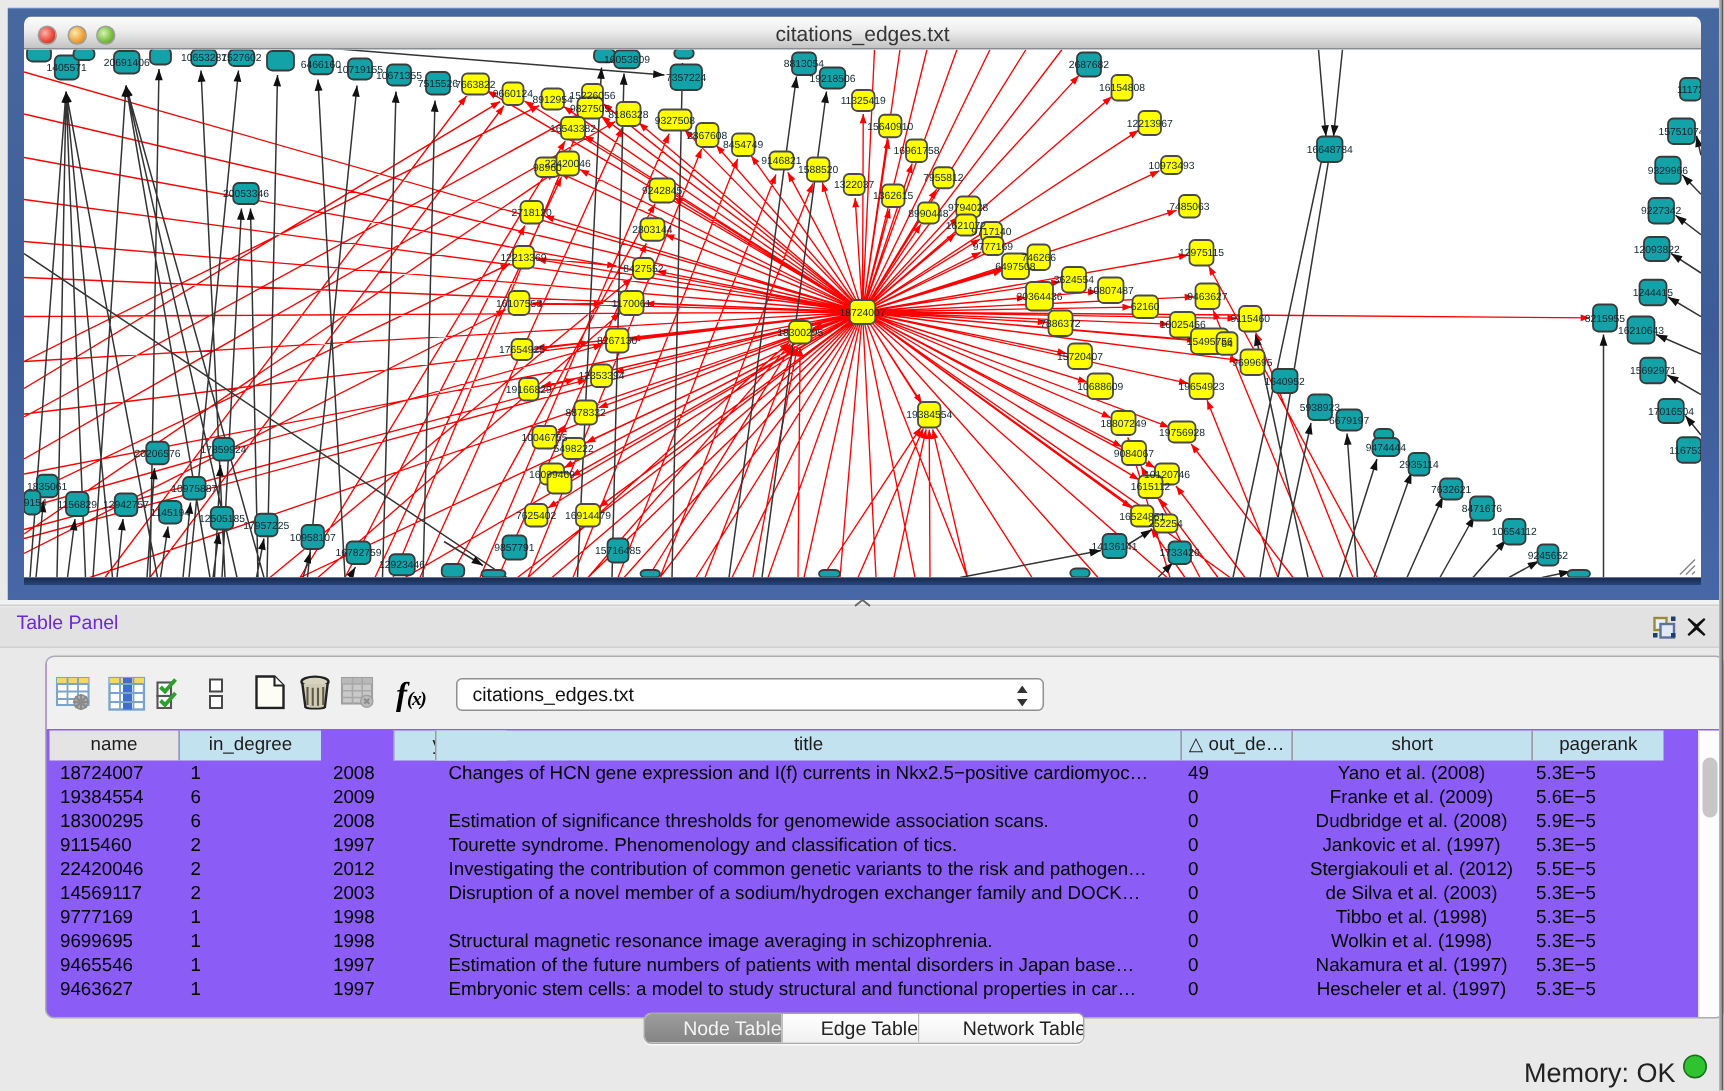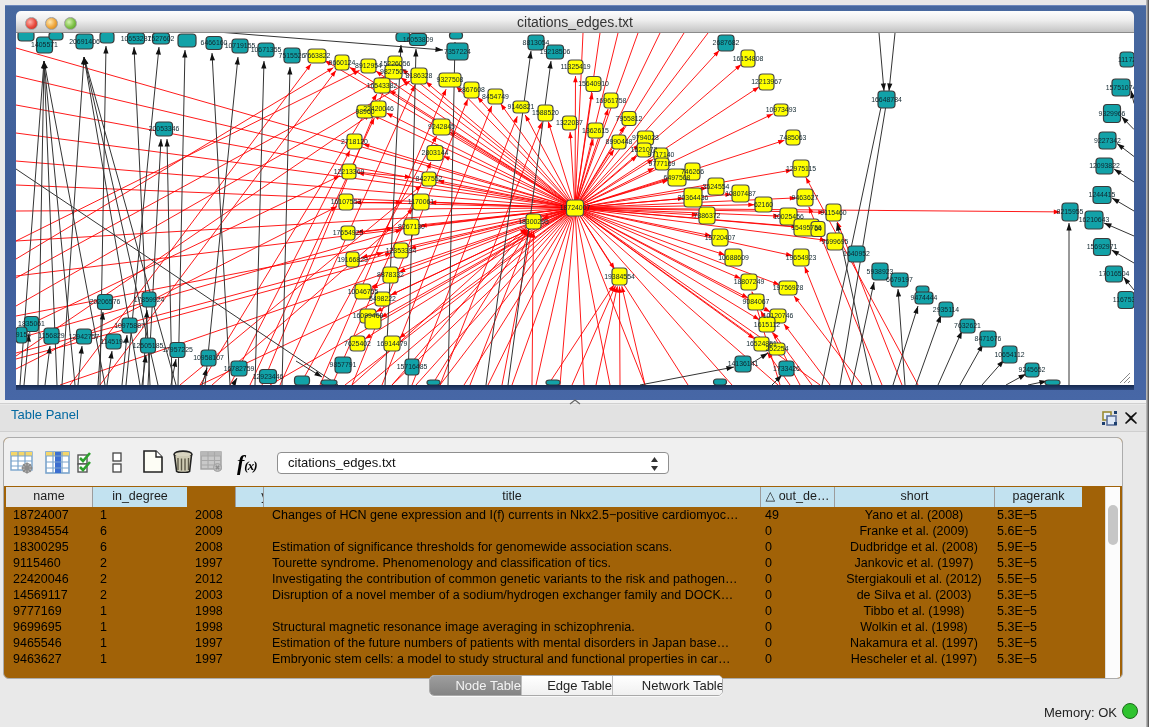--- a/index.html
+++ b/index.html
@@ -22,23 +22,23 @@
   background:linear-gradient(180deg,#16294e 0%,#2a4579 100%); }
 
 
 #rightstrip { position:absolute; left:1146px; top:0; width:3px; height:727px; background:#8f8f8f; border-left:1px solid #b5b5b5; border-right:1px solid #5d5d5d; }
 #topstrip { position:absolute; left:0; top:0; width:1146px; height:5px; background:#e9e9e9; }
 #leftstrip { position:absolute; left:0; top:0; width:5px; height:400px; background:#e9e9e9; }
 
 
 #panelgap { position:absolute; left:0; top:400px; width:1146px; height:4px; background:#f2f2f2; border-bottom:1px solid #d0d0d0; }
 #phead { position:absolute; left:0; top:405px; width:1146px; height:27px; background:#e2e2e2; border-bottom:1px solid #cfcfcf; }
-#phead .t { position:absolute; left:11px; top:2px; font-size:13px; color:#0369a1; }
-#container { position:absolute; left:3px; top:437px; width:1120px; height:242px;
-  background:#a16207; border:1px solid #acacac; border-radius:6px; overflow:hidden; }
+#phead .t { position:absolute; left:11px; top:2px; font-size:13px; color:#6d28d9; }
+#container { position:absolute; left:30px; top:437px; width:1120px; height:242px;
+  background:#8b5cf6; border:1px solid #acacac; border-radius:6px; overflow:hidden; }
 #toolbar { position:absolute; left:0; top:0; width:100%; height:48px; background:#f0f0f0; }
 #combo { position:absolute; left:273px; top:14px; width:392px; height:22px; background:#fff;
   border:1px solid #8f8f8f; border-radius:4px; font-size:13px; color:#111; line-height:20px; padding-left:10px; }
 
 
 #thead { position:absolute; left:2px; top:49px; width:1076px; height:36px; font-size:12.5px; color:#1c1c1c; }
 #thead .hc { position:absolute; top:0; height:20px; background:#c2e2f0; border-left:1px solid #9c9c9c; text-align:center; line-height:19px; }
 #thead .hc.first { background:#e4e4e4; border-left:none; }
 #tbody { position:absolute; left:2px; top:69px; width:1076px; height:171px; font-size:12.5px; color:#000; overflow:hidden; }
 .tr { position:relative; height:16px; line-height:16px; white-space:nowrap; }
@@ -52,21 +52,21 @@
 .c6 { left:991px; width:90px; }
 #vscroll { position:absolute; right:2px; top:49px; width:15px; height:191px; background:#fcfcfc; border-left:1px solid #e0e0e0; }
 #vthumb { position:absolute; left:2px; top:18px; width:10px; height:40px; background:#c6c6c6; border-radius:5px; }
 
 
 #tabs { position:absolute; left:429px; top:675px; width:294px; height:21px; border:1px solid #a9a9a9; border-radius:5px; background:#fff; font-size:13px; display:flex; overflow:hidden; box-shadow:0 1px 0 rgba(255,255,255,.7); }
 #tabs div { flex:0 0 auto; text-align:right; line-height:20px; color:#222; background:linear-gradient(180deg,#ffffff,#f0f0f0); border-right:1px solid #bdbdbd; }
 #tabs div.sel { background:linear-gradient(180deg,#9d9d9d,#848484); color:#f4f4f4; }
 #tabs div:last-child { border-right:none; }
 
-#memory { position:absolute; right:32px; top:705px; font-size:13px; color:#222; }
+#memory { position:absolute; right:32px; top:705px; font-size:18px; color:#222; }
 #memdot { position:absolute; left:1122px; top:703px; width:16px; height:16px; border-radius:50%; background:#2fc32f; border:1.5px solid #1d6b1d; }
 </style></head>
 <body>
 <div id="stage">
   <div id="netwin">
     <div id="titlebar">
       <div class="tl" id="tl-r"></div>
         <div class="tl" id="tl-y"></div>
         <div class="tl" id="tl-g"></div>
       <div class="title">citations_edges.txt</div>

